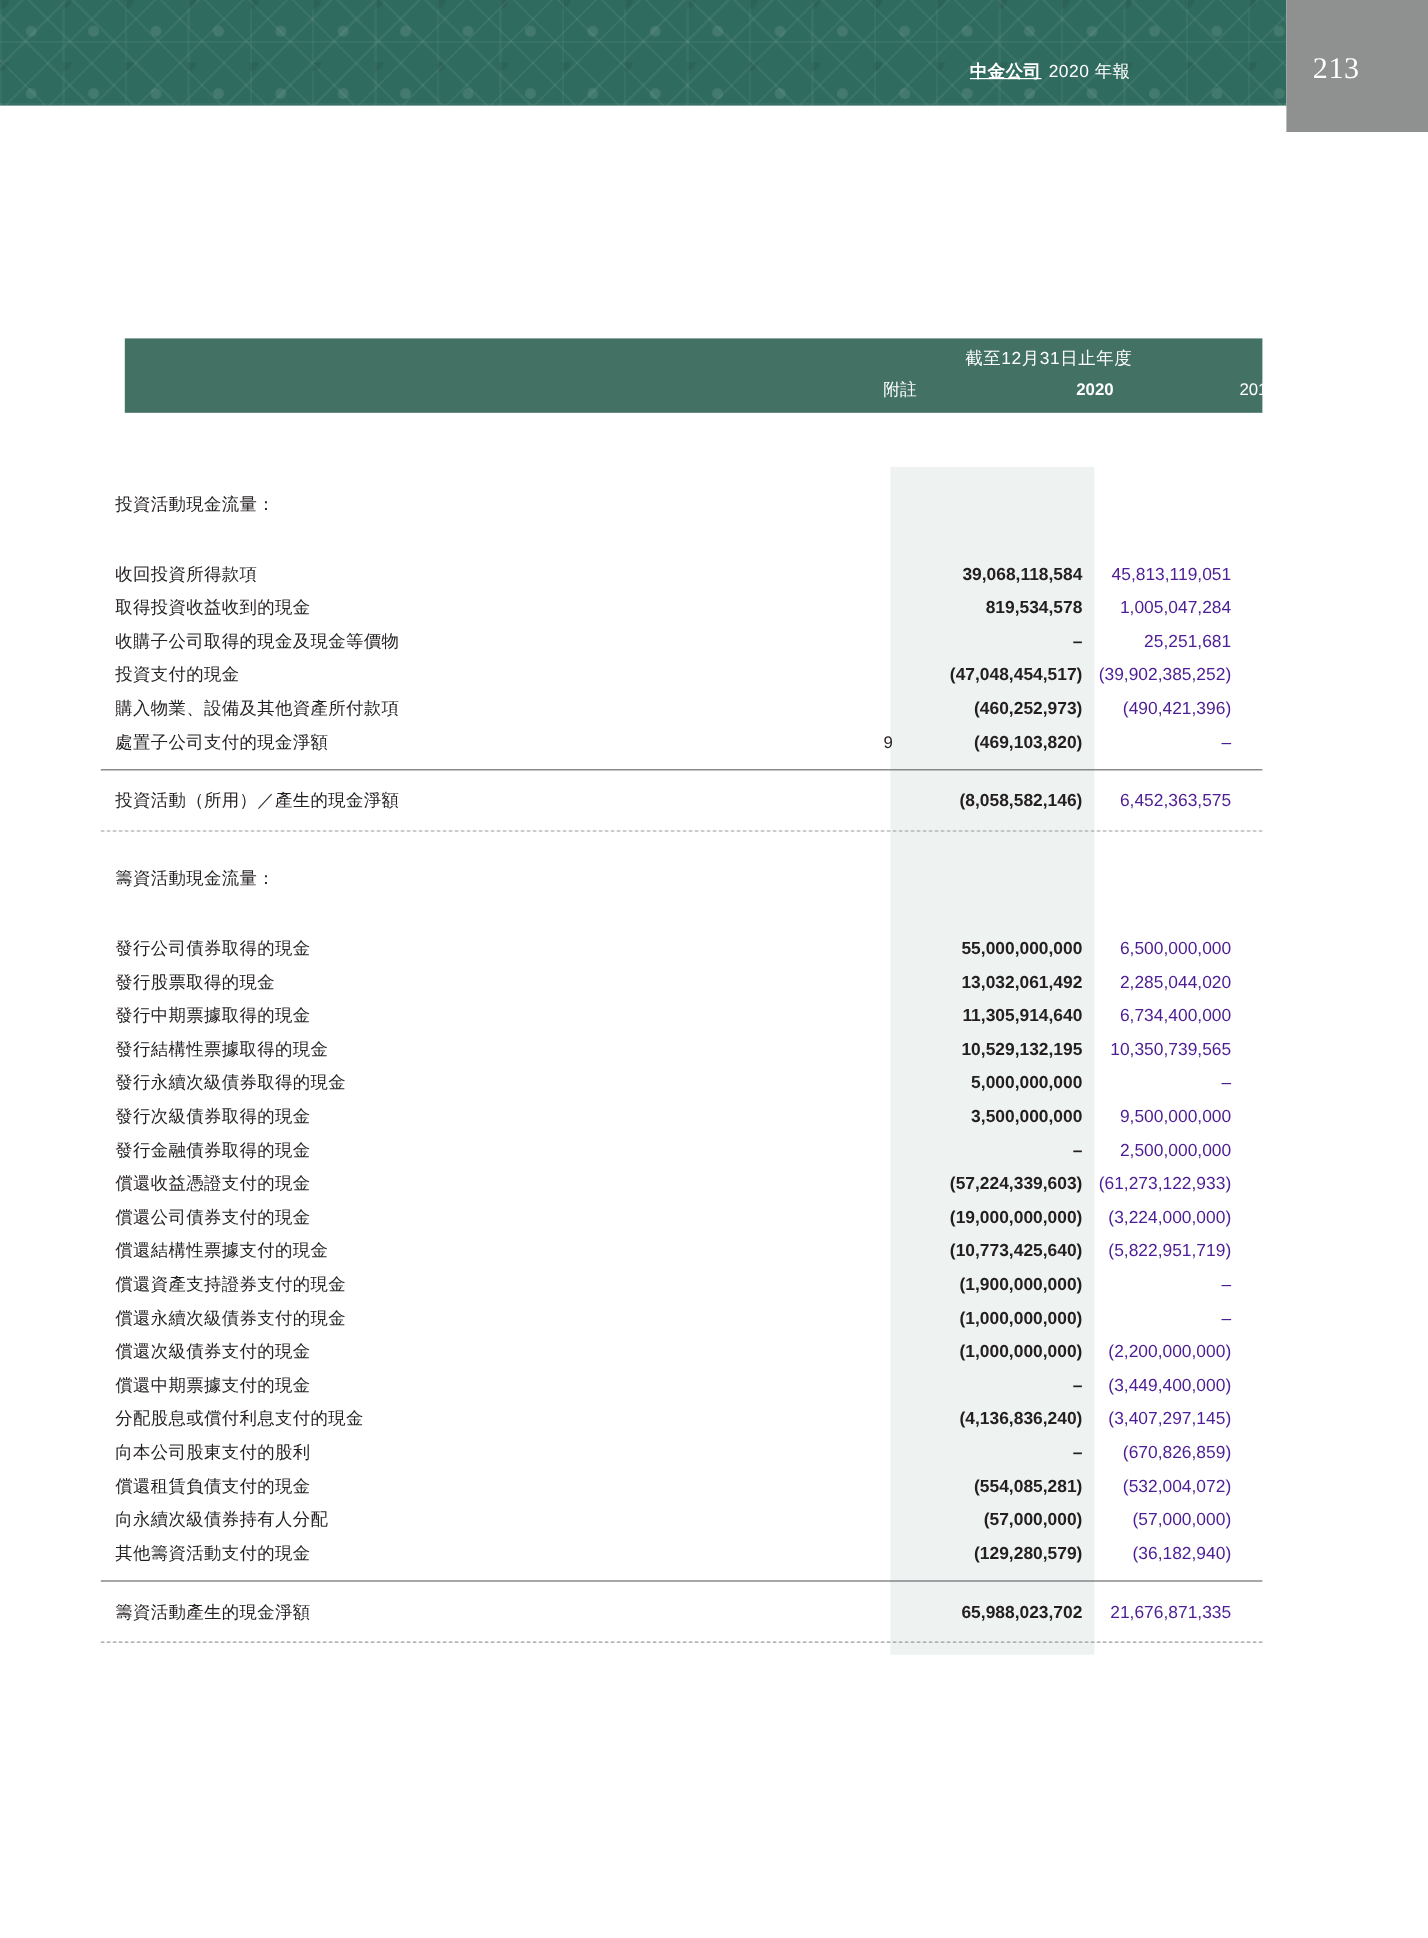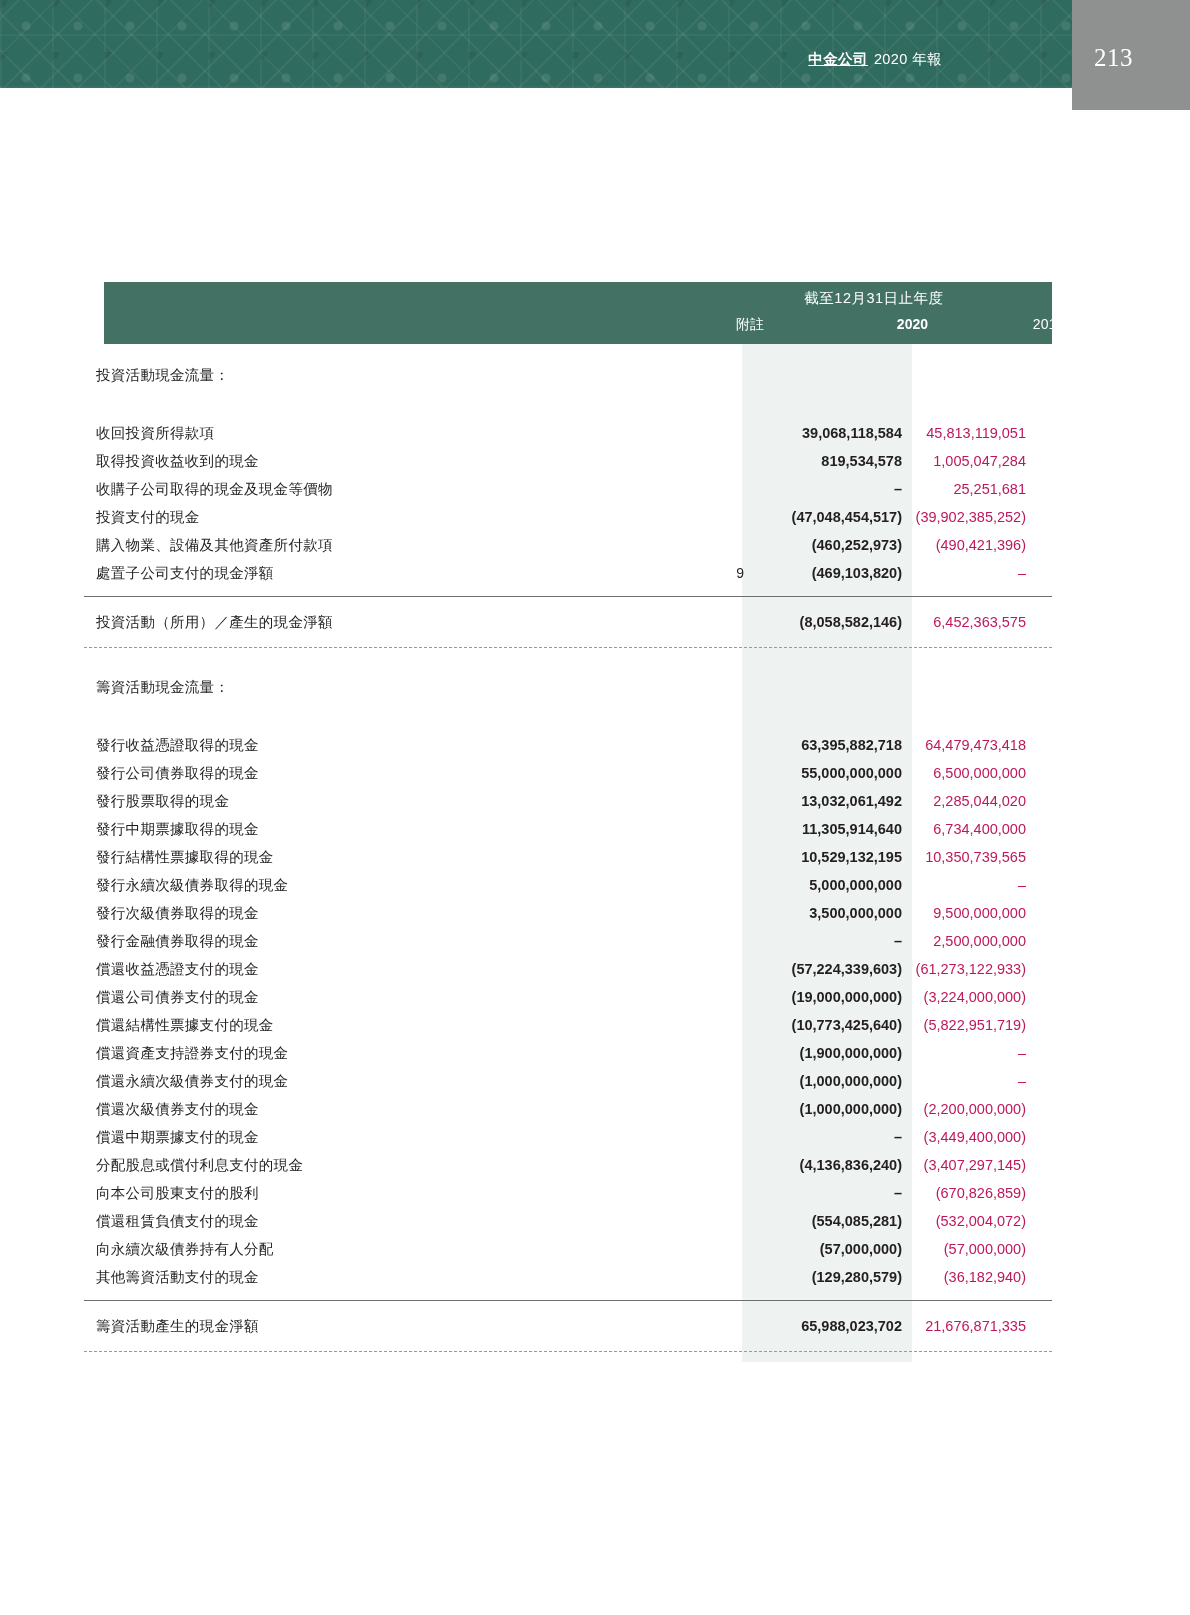--- a/index.html
+++ b/index.html
@@ -135,20 +135,21 @@
     top: 0;
     width: 170px;
     bottom: 0;
     background: #eef3f1;
     z-index: 0;
   }
 
   .rows {
     position: relative;
     z-index: 1;
+    margin-top: 45px;
   }
 
   .row {
     display: flex;
     align-items: baseline;
     height: 28px;
   }
   .row .label {
     width: 570px;
     padding-left: 12px;
@@ -169,21 +170,21 @@
     box-sizing: border-box;
     font-size: 14.5px;
     font-weight: bold;
   }
   .row .v2019 {
     width: 122px;
     text-align: right;
     padding-right: 2px;
     box-sizing: border-box;
     font-size: 14.5px;
-    color: #be185d;
+    color: #4c1d95;
   }
 
   .row.section-title .label {
     font-size: 14.5px;
   }
   .spacer-10 { height: 10px; }
   .spacer-16 { height: 16px; }
   .spacer-22 { height: 22px; }
   .spacer-30 { height: 30px; }
 
@@ -293,26 +294,20 @@
       <div class="row section-title">
         <div class="label">籌資活動現金流量：</div>
         <div class="note"></div>
         <div class="v2020"></div>
         <div class="v2019"></div>
       </div>
 
       <div class="spacer-30"></div>
 
       <div class="row">
-        <div class="label">發行收益憑證取得的現金</div>
-        <div class="note"></div>
-        <div class="v2020">63,395,882,718</div>
-        <div class="v2019">64,479,473,418</div>
-      </div>
-      <div class="row">
         <div class="label">發行公司債券取得的現金</div>
         <div class="note"></div>
         <div class="v2020">55,000,000,000</div>
         <div class="v2019">6,500,000,000</div>
       </div>
       <div class="row">
         <div class="label">發行股票取得的現金</div>
         <div class="note"></div>
         <div class="v2020">13,032,061,492</div>
         <div class="v2019">2,285,044,020</div>

